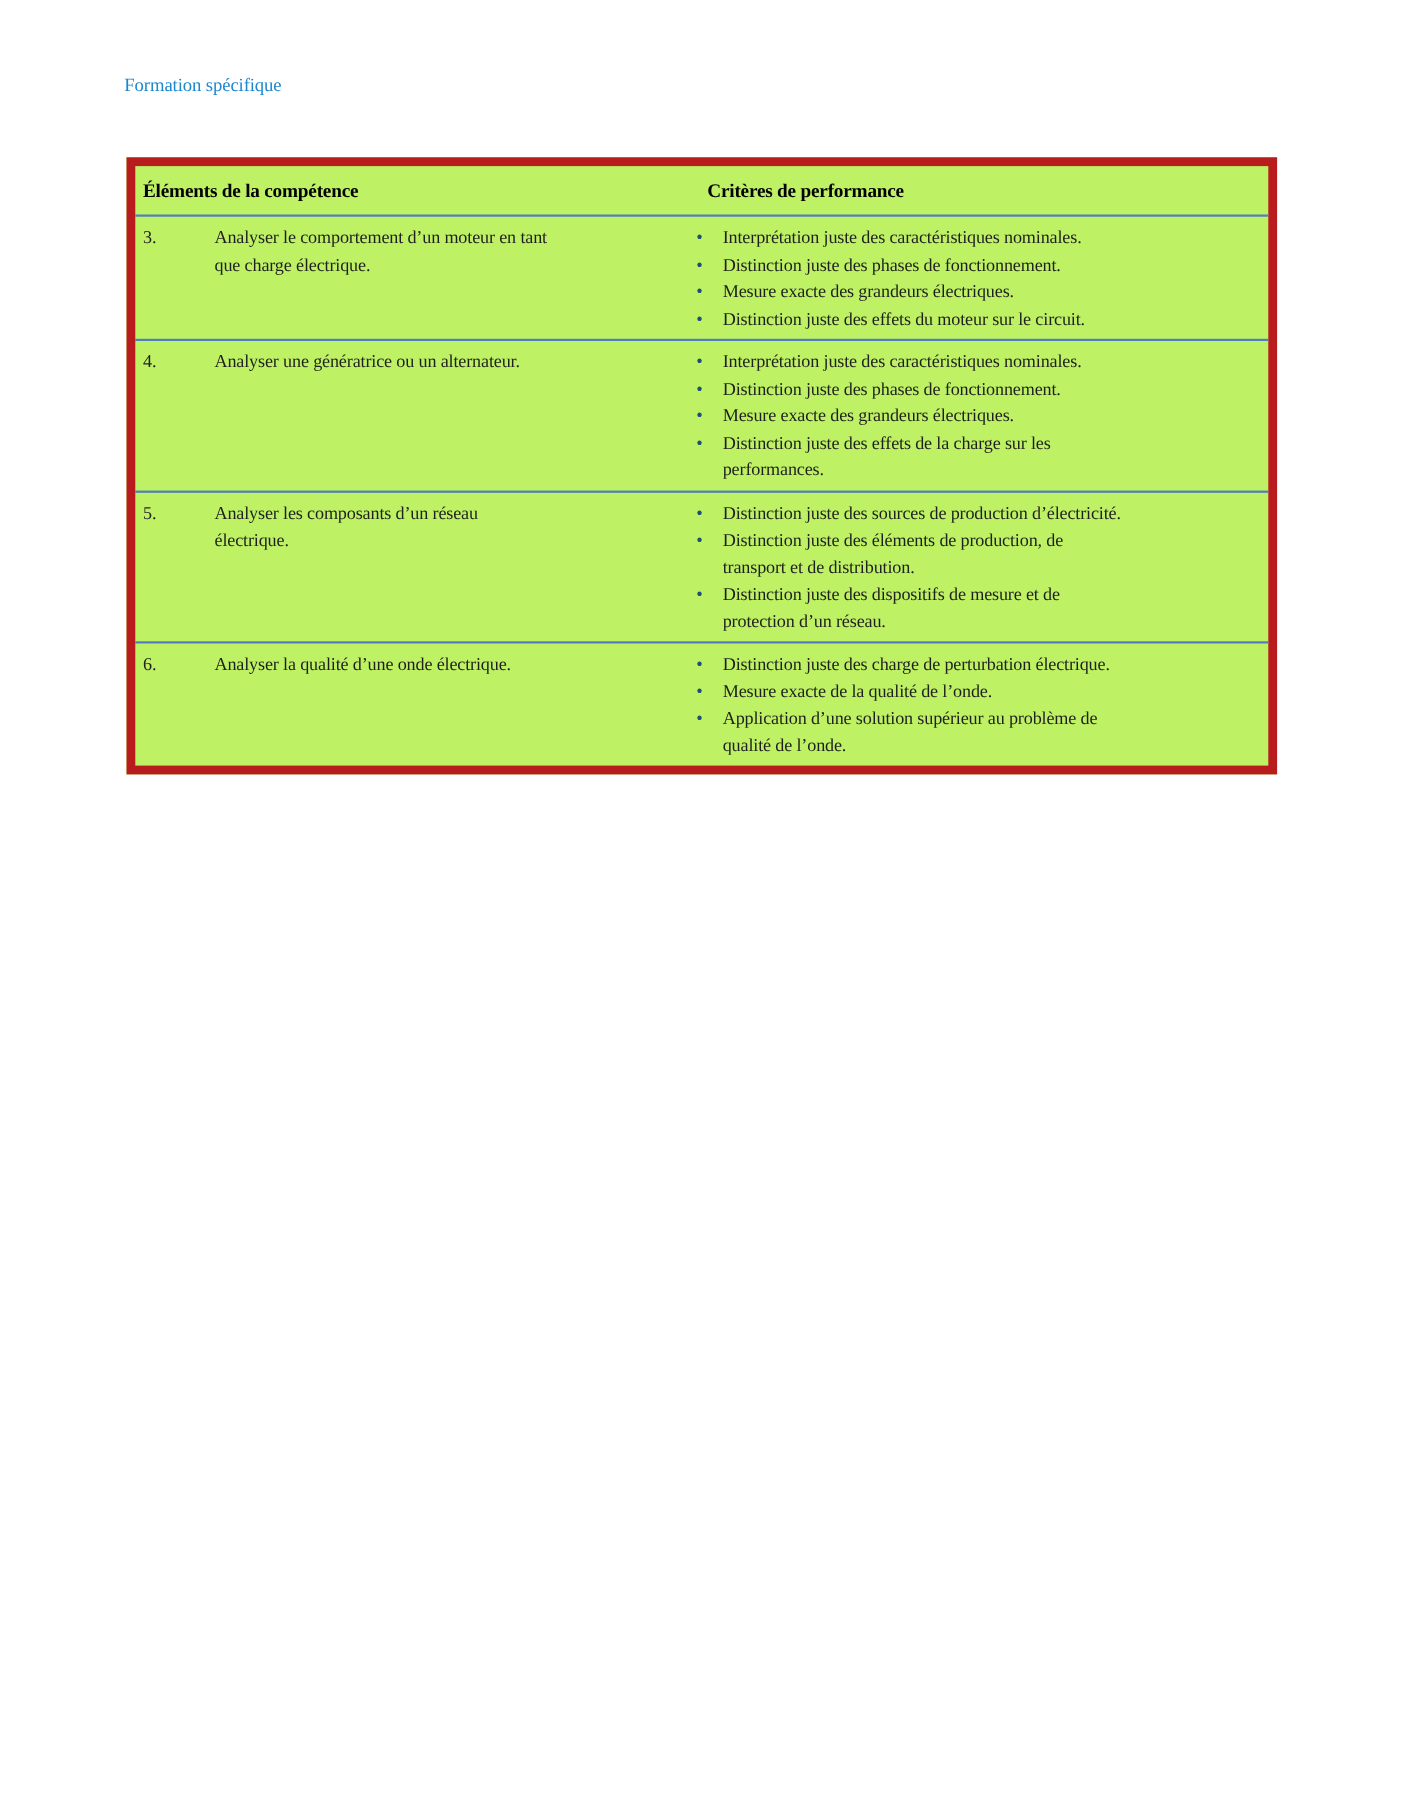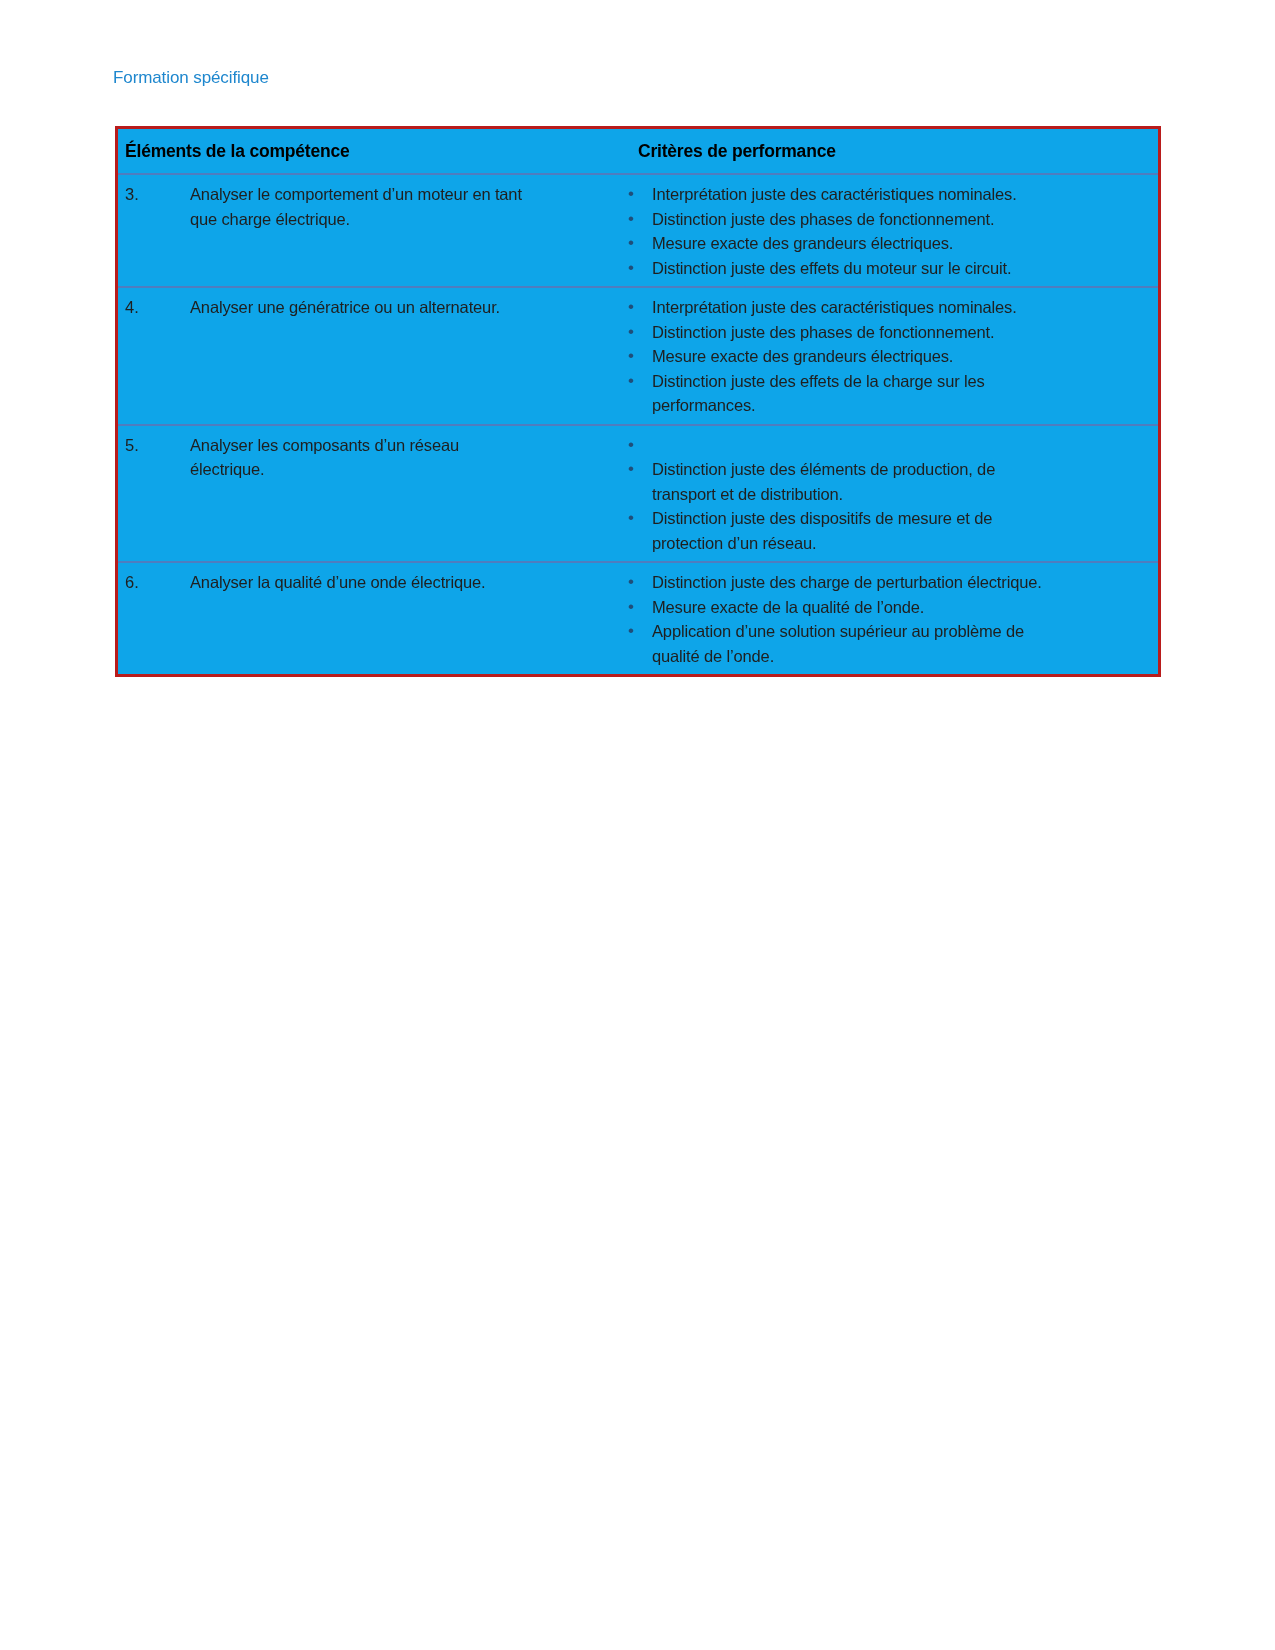--- a/index.html
+++ b/index.html
@@ -2,39 +2,39 @@
 <html><head>
 <meta charset="utf-8">
 <style>
   * { margin: 0; padding: 0; box-sizing: border-box; }
   html, body { background: #ffffff; }
   .page {
     position: relative;
     width: 1275px;
     height: 1294px;
     background: #ffffff;
-    font-family: Liberation Sans, sans-serif;
+    font-family: Liberation Serif, serif;
     color: #1f1f1f;
     overflow: hidden;
   }
   .section-label {
     position: absolute;
     left: 113px;
     top: 68px;
     font-size: 17px;
     color: #1e87ce;
     letter-spacing: -0.1px;
   }
   .comp-table {
     position: absolute;
     left: 115px;
-    top: 126px;
+    top: 143px;
     width: 1046px;
-    border: 3px solid #b91c1c;
-    background: #0ea5e9;
+    border: 8px solid #b91c1c;
+    background: #bef264;
   }
   .t-row { display: flex; }
   .t-body-row { border-top: 2px solid #4f7dbf; }
   .c1 { width: 502px; flex: none; }
   .c2 { flex: 1; min-width: 0; }
   .th-cell {
     font-weight: bold;
     font-size: 17.5px;
     color: #000000;
     padding: 12px 6px 11px 7px;
@@ -168,20 +168,21 @@
       <div class="c1 cell">
         <div class="el-wrap">
           <span class="el-num">5.</span>
           <span class="el-text">Analyser les composants d’un réseau
 électrique.</span>
         </div>
       </div>
       <div class="c2 cell">
         <div class="crit">
           <span class="blt">•</span>
+          <span class="crit-text">Distinction juste des sources de production d’électricité.</span>
         </div>
         <div class="crit">
           <span class="blt">•</span>
           <span class="crit-text">Distinction juste des éléments de production, de
 transport et de distribution.</span>
         </div>
         <div class="crit">
           <span class="blt">•</span>
           <span class="crit-text">Distinction juste des dispositifs de mesure et de
 protection d’un réseau.</span>

